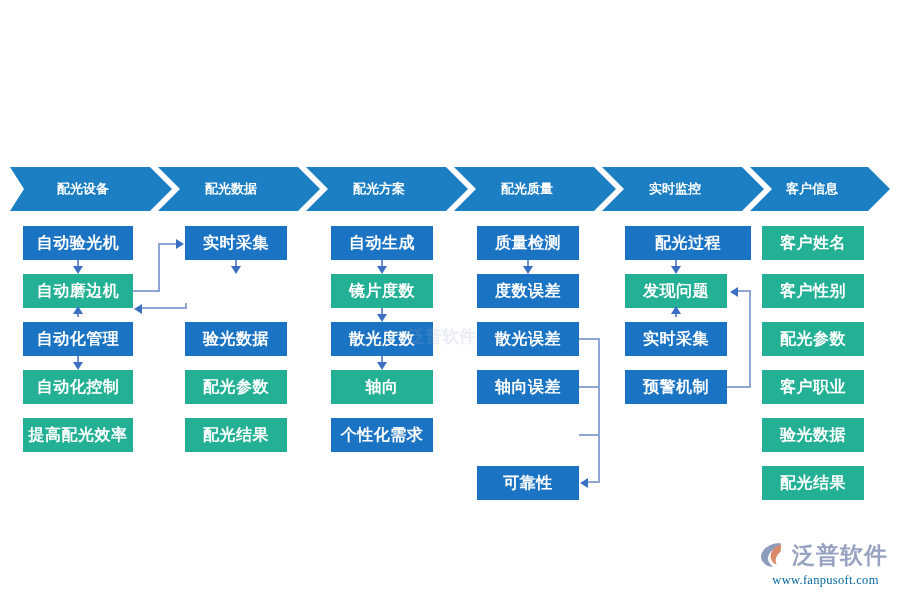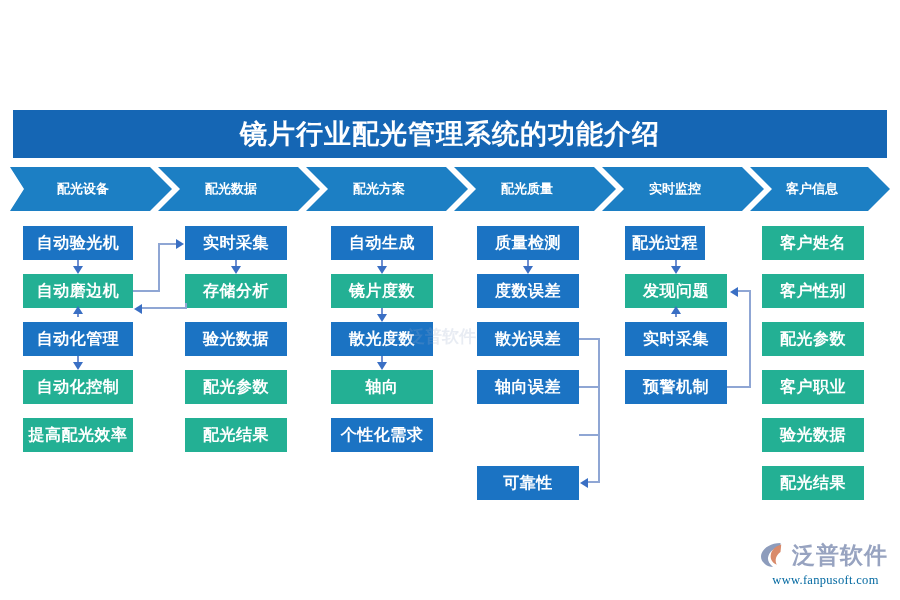--- a/index.html
+++ b/index.html
@@ -84,21 +84,20 @@
     position: absolute; left: 408px; top: 325px;
     font-size: 17px; color: rgba(150,170,200,0.22);
     font-weight: bold; pointer-events: none; user-select: none;
   }
 </style>
 </head>
 <body>
 
 <div id="page">
 
-  <div class="title-banner">镜片行业配光管理系统的功能介绍</div>
 
   <div class="chev-strip">
     <div class="chev first" style="left:0px;   width:162px;">配光设备</div>
     <div class="chev mid" style="left:148px; width:162px;">配光数据</div>
     <div class="chev mid" style="left:296px; width:162px;">配光方案</div>
     <div class="chev mid" style="left:444px; width:162px;">配光质量</div>
     <div class="chev mid" style="left:592px; width:162px;">实时监控</div>
     <div class="chev last" style="left:740px; width:140px;">客户信息</div>
   </div>
 
@@ -111,21 +110,20 @@
   <div class="conn v" style="left:77px; top:260px; height:9px;"></div>
   <div class="arrow down" style="left:73px; top:266px;"></div>
 
   <div class="conn v" style="left:77px; top:308px; height:9px;"></div>
   <div class="arrow up" style="left:73px; top:306px;"></div>
 
   <div class="conn v" style="left:77px; top:356px; height:9px;"></div>
   <div class="arrow down" style="left:73px; top:362px;"></div>
 
   <div class="node blue" style="left:185px; top:226px; width:102px;">实时采集</div>
-  <div class="node teal" style="left:185px; top:274px; width:102px;">存储分析</div>
   <div class="node blue" style="left:185px; top:322px; width:102px;">验光数据</div>
   <div class="node teal" style="left:185px; top:370px; width:102px;">配光参数</div>
   <div class="node teal" style="left:185px; top:418px; width:102px;">配光结果</div>
 
   <div class="conn v" style="left:235px; top:260px; height:9px;"></div>
   <div class="arrow down" style="left:231px; top:266px;"></div>
 
   <div class="conn-thin h" style="left:133px; top:290px; width:27px;"></div>
   <div class="conn-thin v" style="left:158px; top:243px; height:49px;"></div>
   <div class="conn-thin h" style="left:158px; top:243px; width:20px;"></div>
@@ -157,21 +155,21 @@
   <div class="conn v" style="left:527px; top:260px; height:9px;"></div>
   <div class="arrow down" style="left:523px; top:266px;"></div>
 
   <div class="conn-thin h" style="left:579px; top:338px; width:21px;"></div>
   <div class="conn-thin h" style="left:579px; top:386px; width:21px;"></div>
   <div class="conn-thin h" style="left:579px; top:434px; width:21px;"></div>
   <div class="conn-thin v" style="left:598px; top:338px; height:144px;"></div>
   <div class="conn-thin h" style="left:588px; top:481px; width:12px;"></div>
   <div class="arrow left" style="left:580px; top:478px;"></div>
 
-  <div class="node blue" style="left:625px; top:226px; width:80px;">配光过程</div>
+  <div class="node blue" style="left:625px; top:226px; width:126px;">配光过程</div>
   <div class="node teal" style="left:625px; top:274px; width:102px;">发现问题</div>
   <div class="node blue" style="left:625px; top:322px; width:102px;">实时采集</div>
   <div class="node blue" style="left:625px; top:370px; width:102px;">预警机制</div>
 
   <div class="conn v" style="left:675px; top:260px; height:9px;"></div>
   <div class="arrow down" style="left:671px; top:266px;"></div>
   <div class="conn v" style="left:675px; top:308px; height:9px;"></div>
   <div class="arrow up" style="left:671px; top:306px;"></div>
 
   <div class="conn-thin h" style="left:727px; top:386px; width:24px;"></div>

